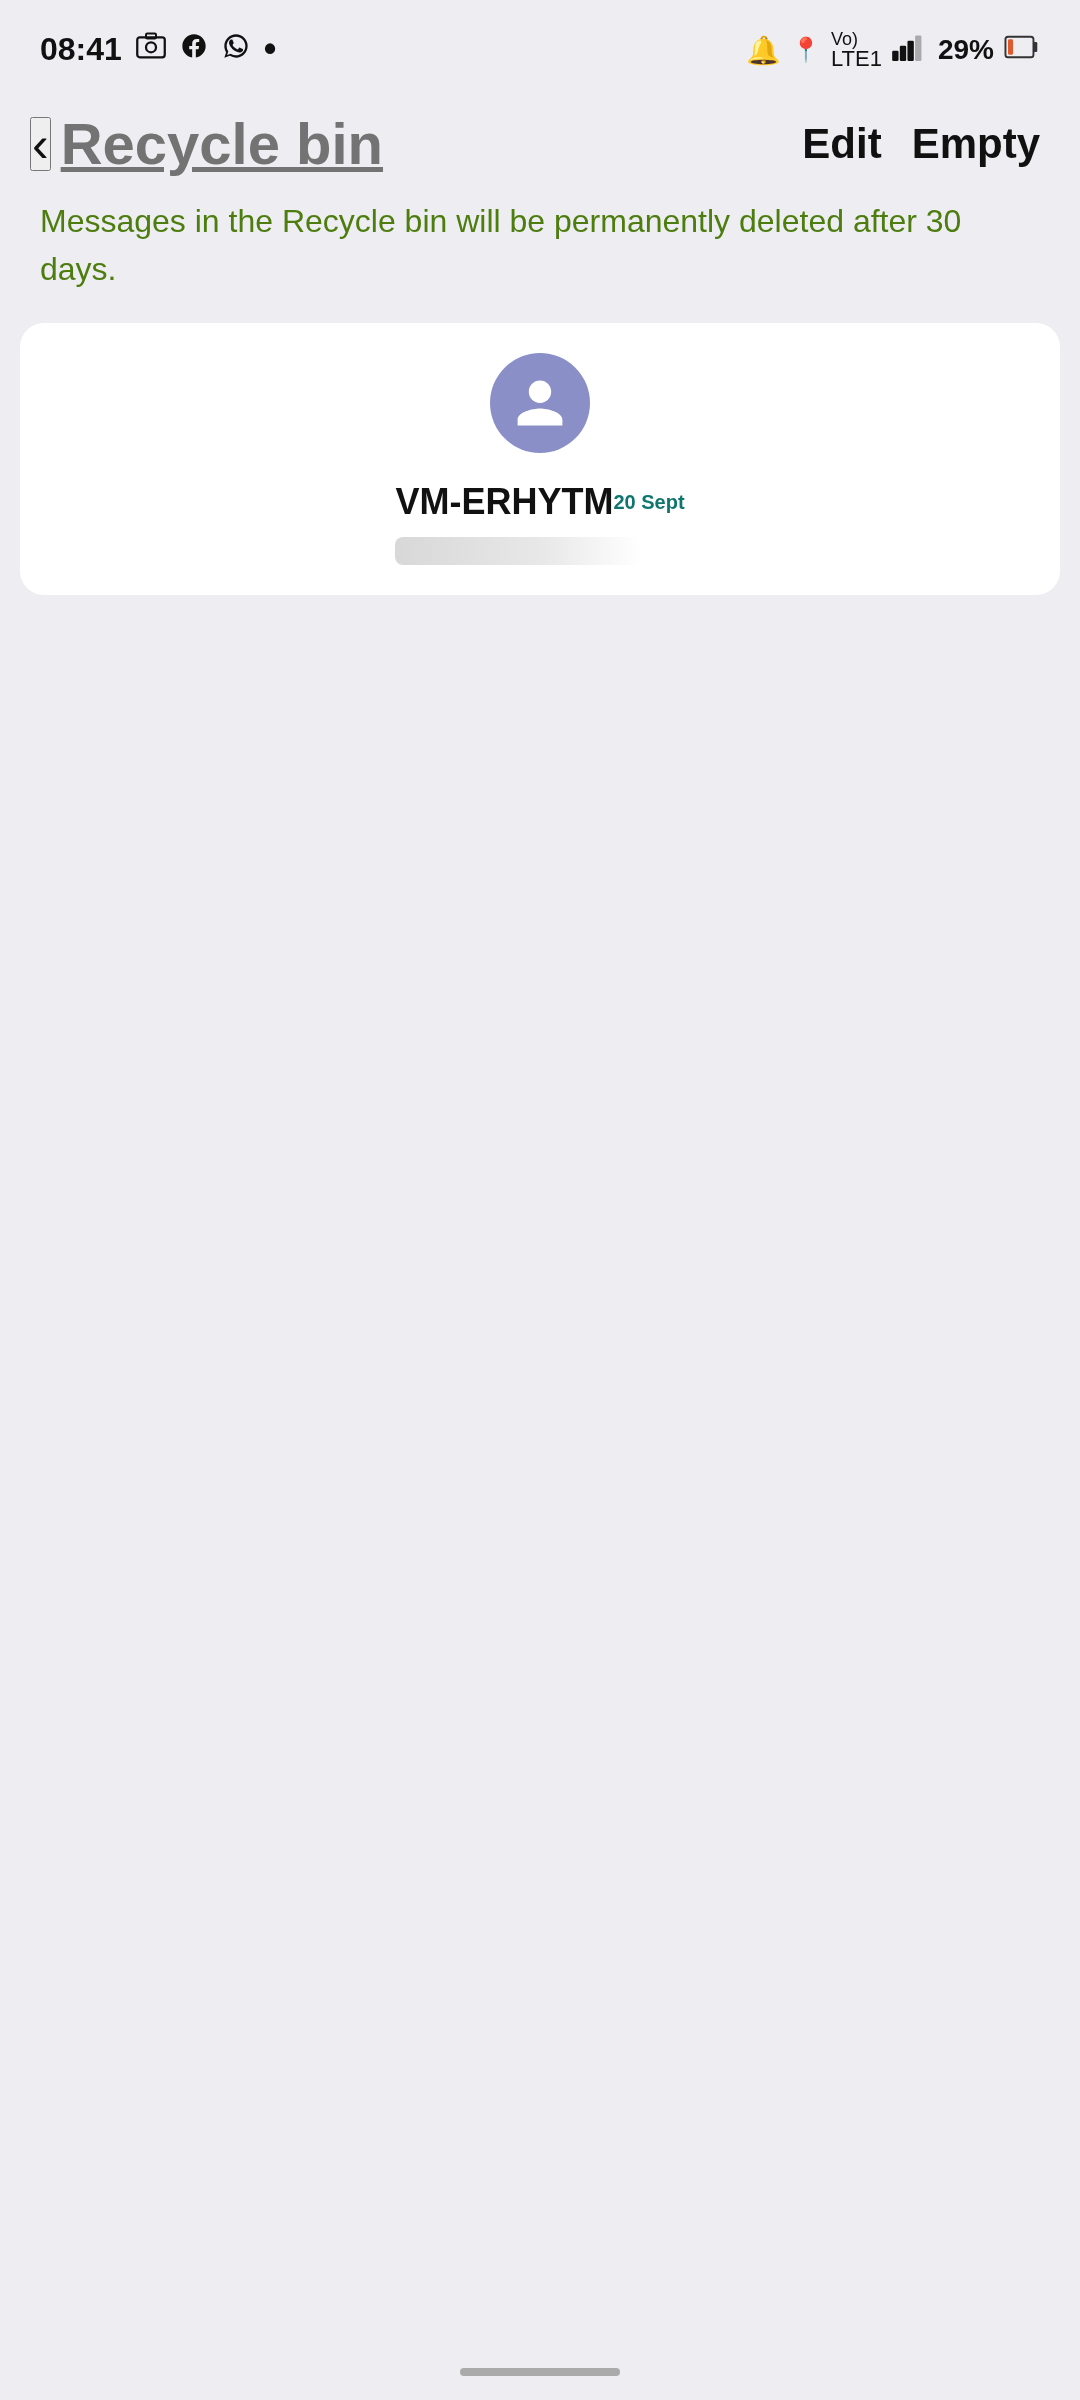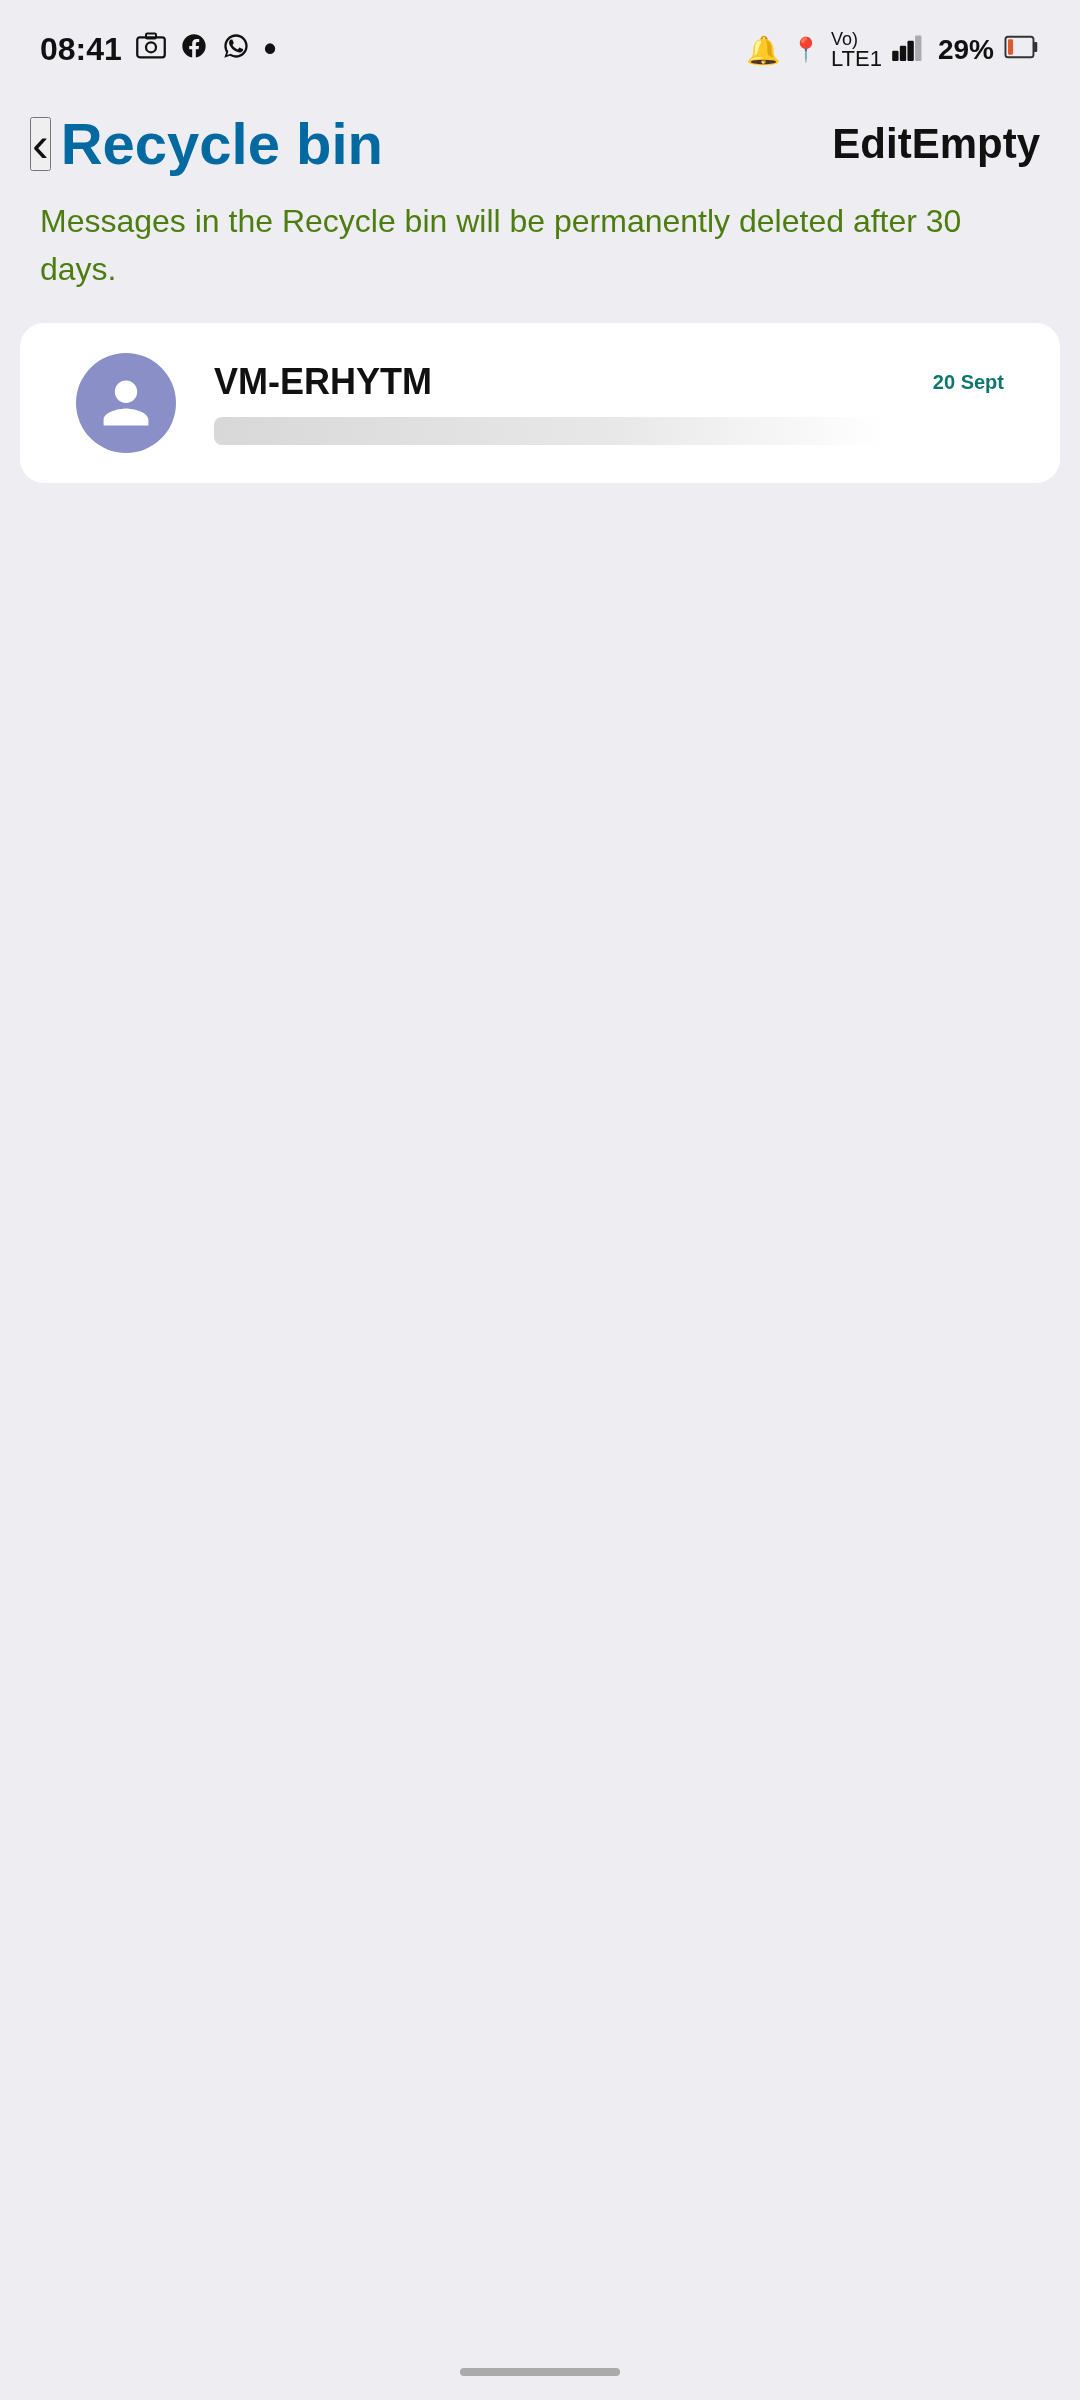--- a/index.html
+++ b/index.html
@@ -75,26 +75,28 @@
       font-size: 50px;
       color: #111;
       font-weight: 300;
       cursor: pointer;
       line-height: 1;
     }
 
     .page-title-text {
       font-size: 58px;
       font-weight: 700;
-      color: #0369a1;
+      color: #737373;
+      text-decoration: underline;
     }
 
     .header-actions {
       display: flex;
       align-items: center;
+      gap: 30px;
     }
 
     .action-btn {
       font-size: 42px;
       font-weight: 600;
       color: #111;
       cursor: pointer;
       background: none;
       border: none;
     }
@@ -110,22 +112,23 @@
     
     .message-list {
       padding: 0 20px;
     }
 
     .message-card {
       background: #fff;
       border-radius: 24px;
       display: flex;
       align-items: center;
-      padding: 30px 56px;
-      gap: 38px;
+      padding: 30px 36px;
+      gap: 28px;
+      flex-direction: column;
     }
 
     .avatar {
       width: 100px;
       height: 100px;
       border-radius: 50%;
       background-color: #8b8fc7;
       display: flex;
       align-items: center;
       justify-content: center;

